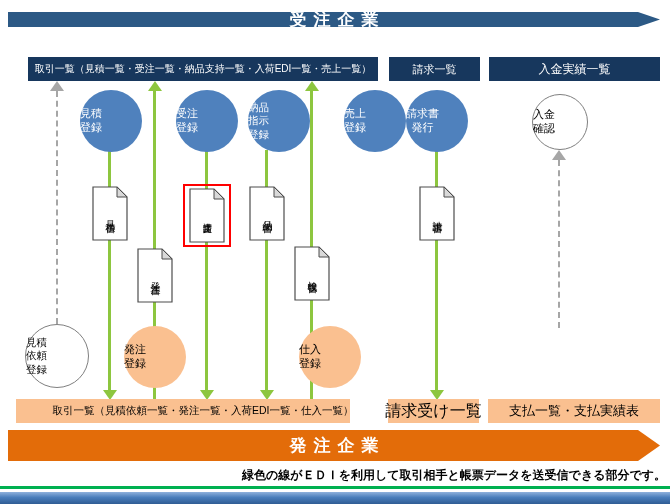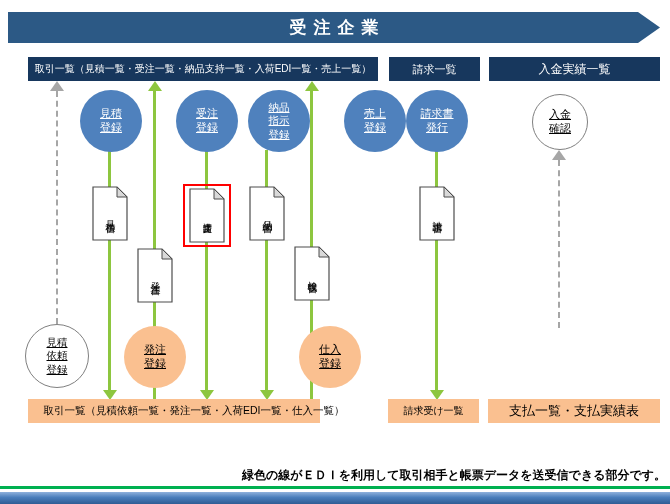--- a/index.html
+++ b/index.html
@@ -14,21 +14,21 @@
   .banner.top-banner { background:var(--banner-blue,#2C5985); }
   .banner.bottom-banner { background:var(--banner-orange,#E36C09); }
 
   
   .list-box { position:absolute; height:24px; display:flex; align-items:center; justify-content:center;
               font-size:10px; white-space:nowrap; padding:0 2px; z-index:2; }
   .list-box.navy { background:var(--receiving-navy,#17375D); color:#fff; }
   .list-box.orange { background:var(--ordering-orange,#FAC090); color:#000; font-size:10.5px; }
 
   
-  .circle { position:absolute; border-radius:50%; display:flex; align-items:center; justify-content:center; z-index:2;text-decoration:underline; }
+  .circle { position:absolute; border-radius:50%; display:flex; align-items:center; z-index:2; }
   .circle .clabel { white-space:pre-line; text-align:center; font-size:11px; line-height:1.25; }
   .circle.blue { background:var(--process-blue,#4F81BD); color:#fff; }
   .circle.orange { background:var(--ordering-orange,#FAC090); color:#000; }
   .circle.white { background:#fff; border:1px solid #7F7F7F; color:#000; }
 
   
   .vline { position:absolute; width:3px; background:var(--edi-green,#8DC63F); z-index:1; }
   .vline.dashed { width:0; background:none; border-left:2px dashed var(--dashed-gray,#A6A6A6); }
   .arr { position:absolute; width:0; height:0; z-index:1; }
   .arr.down { border-left:7px solid transparent; border-right:7px solid transparent; border-top:10px solid var(--edi-green,#8DC63F); }
@@ -47,21 +47,21 @@
                  display:flex; align-items:center; justify-content:flex-end; padding-right:4px;
                  font-size:12px; font-weight:bold; border-bottom:3px solid var(--footer-green,#00B050); }
   .bottom-bar { position:absolute; left:0; top:492px; width:670px; height:12px;
                 background:linear-gradient(180deg,#8FB1DC 0%,#4A7EBB 45%,#2F5C94 100%); }
 </style>
 </head>
 <body>
 
 <div class="stage">
 
-  <div class="banner top-banner" style="left:8px; top:12px; width:652px; height:31px;">
+  <div class="banner top-banner" style="left:8px; top:12px; width:652px; height:15px;">
     <span>受注企業</span>
   </div>
 
   <div class="list-box navy" style="left:28px; top:57px; width:350px;">
     <span>取引一覧（見積一覧・受注一覧・納品支持一覧・入荷EDI一覧・売上一覧）</span>
   </div>
   <div class="list-box navy" style="left:389px; top:57px; width:91px; font-size:11px;">
     <span>請求一覧</span>
   </div>
   <div class="list-box navy" style="left:489px; top:57px; width:171px; font-size:12px;">
@@ -169,30 +169,33 @@
   </div>
   <div class="circle orange" style="left:124px; top:326px; width:62px; height:62px;">
     <span class="clabel">発注
 登録</span>
   </div>
   <div class="circle orange" style="left:299px; top:326px; width:62px; height:62px;">
     <span class="clabel">仕入
 登録</span>
   </div>
 
-  <div class="list-box orange" style="left:28px; top:399px; width:292px;padding-left:42px;">
+  <div class="list-box orange" style="left:16px; top:399px; width:334px;padding-left:42px;">
     <span>取引一覧（見積依頼一覧・発注一覧・入荷EDI一覧・仕入一覧）</span>
   </div>
-  <div class="list-box orange" style="left:388px; top:399px; width:91px; font-size:10px;text-align:right;">
+  <div class="list-box orange" style="left:388px; top:399px; width:91px; font-size:16px;text-align:right;">
     <span>請求受け一覧</span>
   </div>
   <div class="list-box orange" style="left:488px; top:399px; width:172px; font-size:13px;">
     <span>支払一覧・支払実績表</span>
   </div>
 
+  <div class="banner bottom-banner" style="left:8px; top:430px; width:652px; height:31px;">
+    <span>発注企業</span>
+  </div>
 
   <div class="footer-note">
     <span>緑色の線がＥＤＩを利用して取引相手と帳票データを送受信できる部分です。</span>
   </div>
 
   <div class="bottom-bar"></div>
 
 </div>
 
 </body></html>

